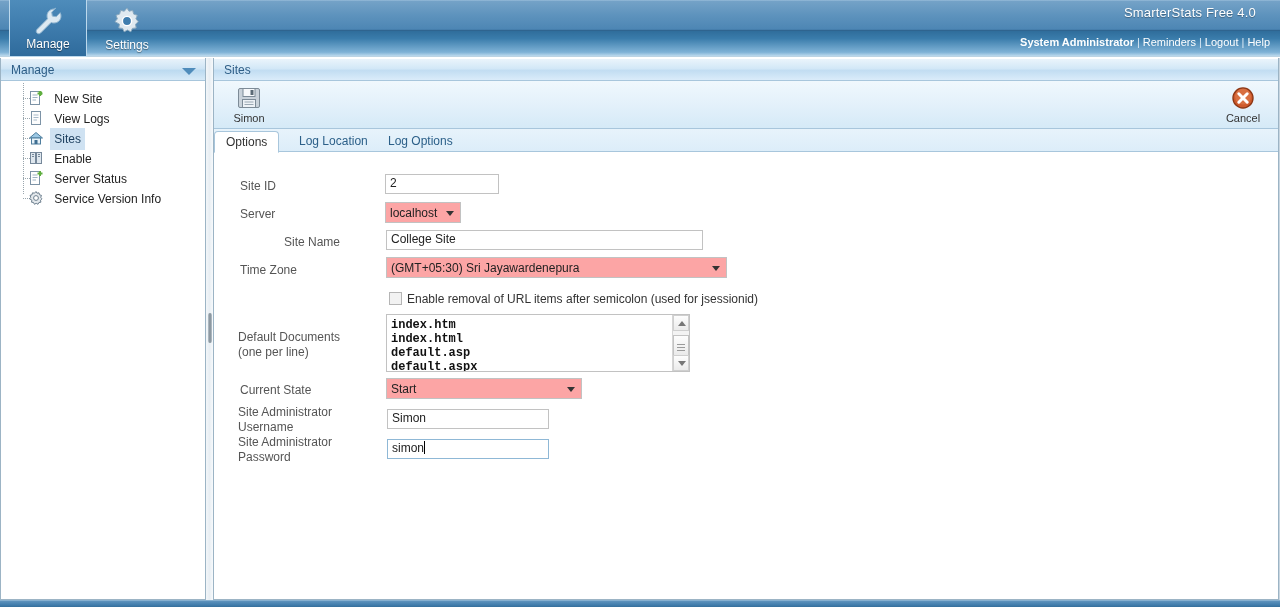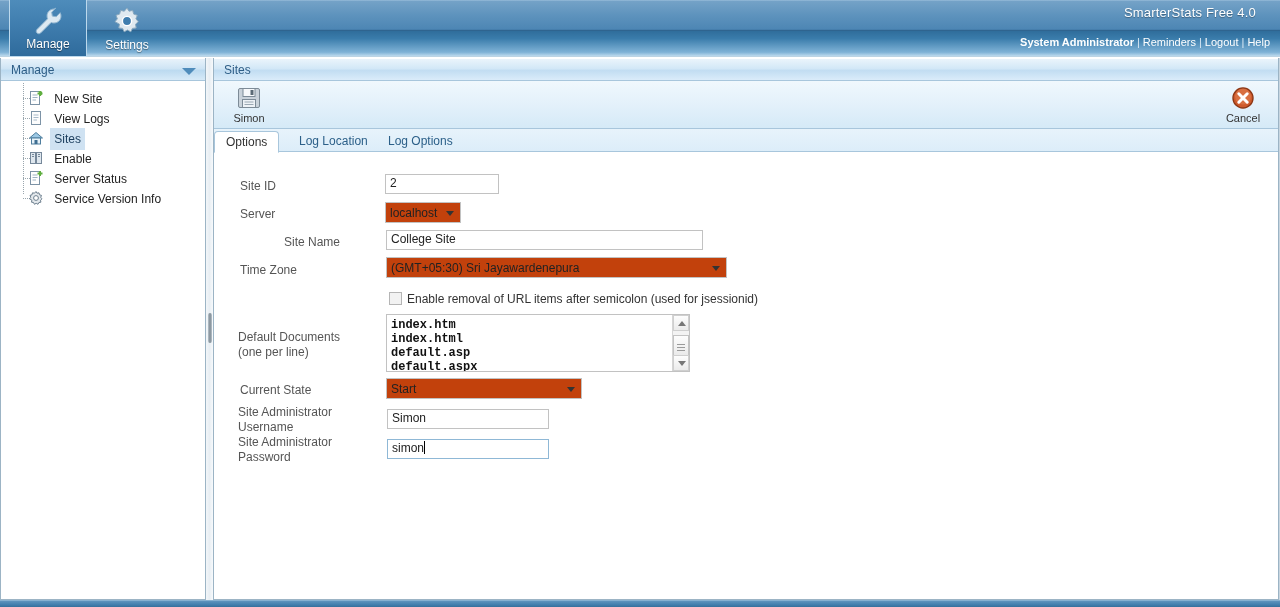--- a/index.html
+++ b/index.html
@@ -170,21 +170,21 @@
   .flabel { position: absolute; color: #555555; font-size: 12px; line-height: 15px; }
   .ctl-input {
     position: absolute; height: 20px;
     border: 1px solid #c2c2c2; background: #ffffff;
     font-family: "Liberation Sans", sans-serif; font-size: 12px;
     color: #222222; padding: 1px 4px; outline: none;
   }
   .ctl-input.focused { border: 1px solid #8fb8d6; }
   .ctl-select {
     position: absolute; height: 21px;
-    border: 1px solid #c2c2c2; background: #c2410c;
+    border: 1px solid #c2c2c2; background: #fca5a5;
     font-size: 12px; color: #222222;
     padding: 2px 20px 2px 4px; line-height: 16px;
     cursor: pointer; white-space: nowrap; overflow: hidden;
   }
   .ctl-select .arrow {
     position: absolute; right: 6px; top: 8px;
     width: 0; height: 0;
     border-left: 4px solid transparent; border-right: 4px solid transparent;
     border-top: 5px solid #333333;
   }

